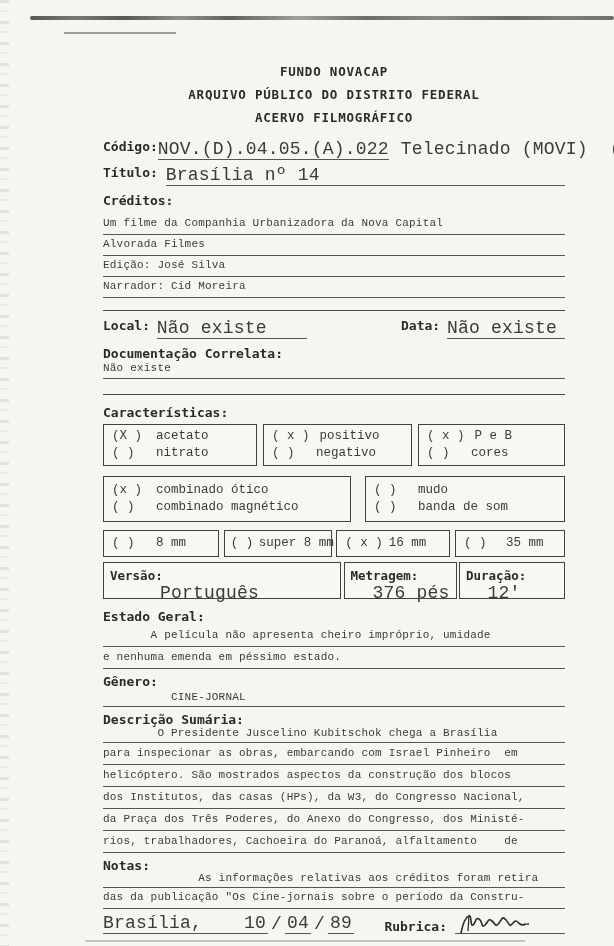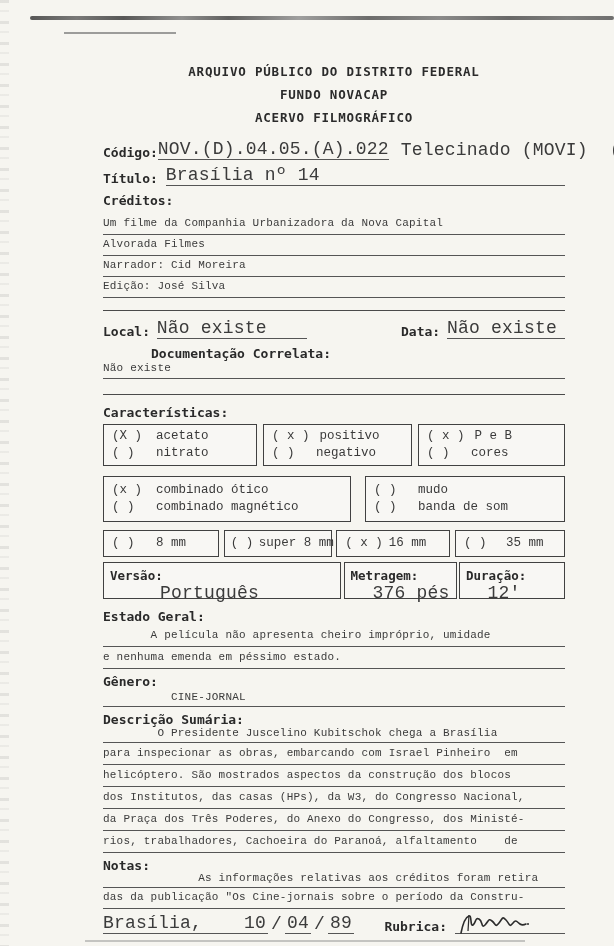--- a/index.html
+++ b/index.html
@@ -17,21 +17,21 @@
     opacity:.8; border-radius:2px;}
   .art-dash{position:absolute; left:64px; top:32px; width:112px; height:2px; background:#6b6b6b; opacity:.65;}
   .art-left{position:absolute; left:0; top:0; width:9px; height:100%;
     background:repeating-linear-gradient(180deg, rgba(110,110,110,.14) 0 3px, transparent 3px 10px, rgba(140,140,140,.10) 10px 12px, transparent 12px 21px);}
   .art-bottom{position:absolute; left:85px; top:940px; width:440px; height:2px; background:#9a9a9a; opacity:.55;}
 
   .content{position:absolute; left:103px; top:60px; width:462px;}
 
   .hdr{ text-align:center; font-weight:700; font-size:12.5px; letter-spacing:.8px; color:#2b2b2b; line-height:23px; white-space:pre;}
 
-  .row{display:flex; align-items:flex-end;}
+  .row{display:flex; }
   .lbl{font-weight:700; font-size:13px; color:#2a2a2a; white-space:pre;}
   .val{font-family:"Liberation Mono", monospace; font-size:18px; color:#3b3b3b; white-space:pre; letter-spacing:.2px;}
   .u{border-bottom:1px solid #555;}
   .fill{flex:1;}
 
   .codigo-row{margin-top:10px;}
   .codigo-row .gap{width:8px;}
   .short-blank{width:18px; border-bottom:1.5px solid #444; margin:0 6px 1px 6px;}
 
   .titulo-row{margin-top:5px;}
@@ -39,21 +39,21 @@
   .sec-label{margin-top:7px; font-weight:700; font-size:13px; color:#2a2a2a;}
 
   .fline{border-bottom:1px solid #555; font-family:"Liberation Mono", monospace;
     font-size:11px; color:#3b3b3b; white-space:pre; letter-spacing:.2px;
     height:20px; line-height:19px; overflow:hidden;}
 
   .rule{border-bottom:1.5px solid #4a4a4a;}
 
   .localdata{margin-top:7px;}
   .localdata .u{min-width:118px;}
-  .doc-label{margin-top:7px;margin-left:48px;}
+  .doc-label{margin-top:7px;}
   .doc-line{height:17px; line-height:15px;}
 
   .boxrow{display:flex; justify-content:space-between;}
   .cbox{border:1.5px solid #414141; padding:3px 8px; box-sizing:border-box; background:rgba(255,255,255,.25);}
   .opt{display:flex; font-family:"Liberation Mono", monospace; font-size:12.5px; color:#3a3a3a; line-height:17px; white-space:pre;}
   .opt .mk{min-width:34px;}
   .opt .tx{margin-left:10px;}
 
   .vbox{border:1.5px solid #414141; box-sizing:border-box; padding:2px 6px; background:rgba(255,255,255,.25);}
   .vbox .lbl{font-size:12.5px;text-align:right;}
@@ -74,44 +74,44 @@
 <body>
 
 <div class="page">
   <div class="art-top"></div>
   <div class="art-dash"></div>
   <div class="art-left"></div>
   <div class="art-bottom"></div>
 
   <div class="content">
 
+    <div class="hdr">FUNDO NOVACAP</div>
     <div class="hdr">ARQUIVO PÚBLICO DO DISTRITO FEDERAL</div>
-    <div class="hdr">FUNDO NOVACAP</div>
     <div class="hdr">ACERVO FILMOGRÁFICO</div>
 
     <div class="row codigo-row">
       <span class="lbl">Código:</span>
       <span class="gap"></span>
       <span class="val u">NOV.(D).04.05.(A).022</span>
       <span class="short-blank"></span>
       <span class="val">Telecinado (MOVI)  (PUBL)</span>
     </div>
 
     <div class="row titulo-row">
       <span class="lbl">Título:</span>
       <span class="gap" style="width:8px"></span>
       <span class="val u fill">Brasília nº 14</span>
     </div>
 
     <div class="sec-label">Créditos:</div>
     <div style="margin-top:6px">
       <div class="fline">Um filme da Companhia Urbanizadora da Nova Capital</div>
       <div class="fline">Alvorada Filmes</div>
+      <div class="fline">Edição: José Silva</div>
       <div class="fline">Narrador: Cid Moreira</div>
-      <div class="fline">Edição: José Silva</div>
     </div>
 
     <div class="rule" style="margin-top:12px"></div>
 
     <div class="row localdata">
       <span class="lbl">Local:</span>
       <span style="width:8px"></span>
       <span class="val u" style="min-width:150px">Não existe</span>
       <span style="width:110px"></span>
       <span class="lbl">Data:</span>

